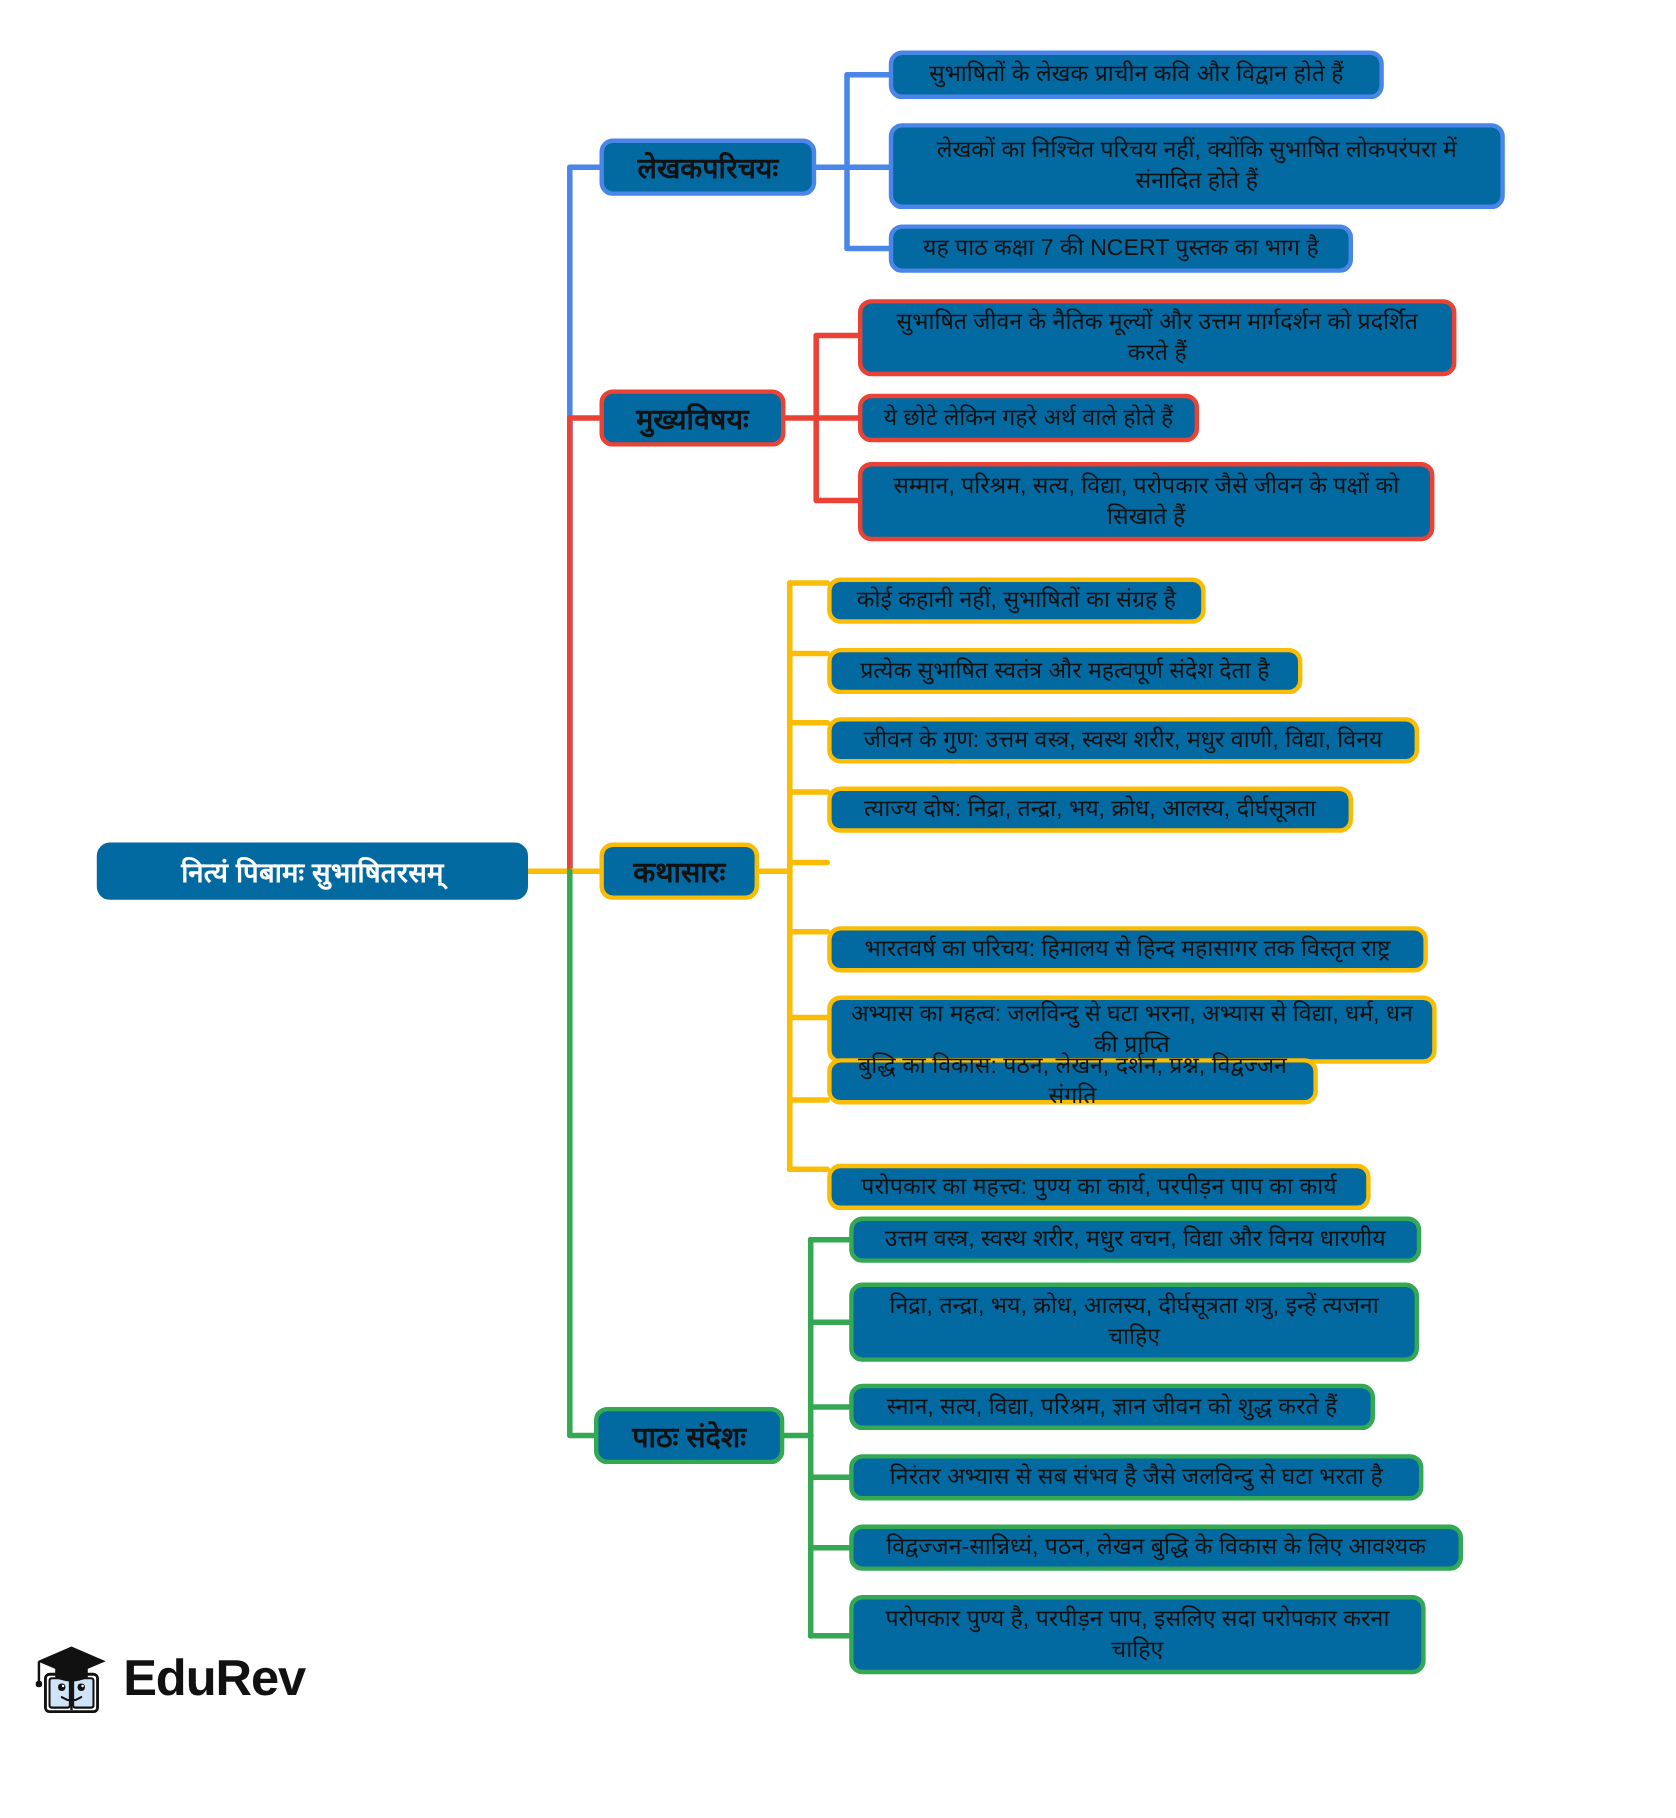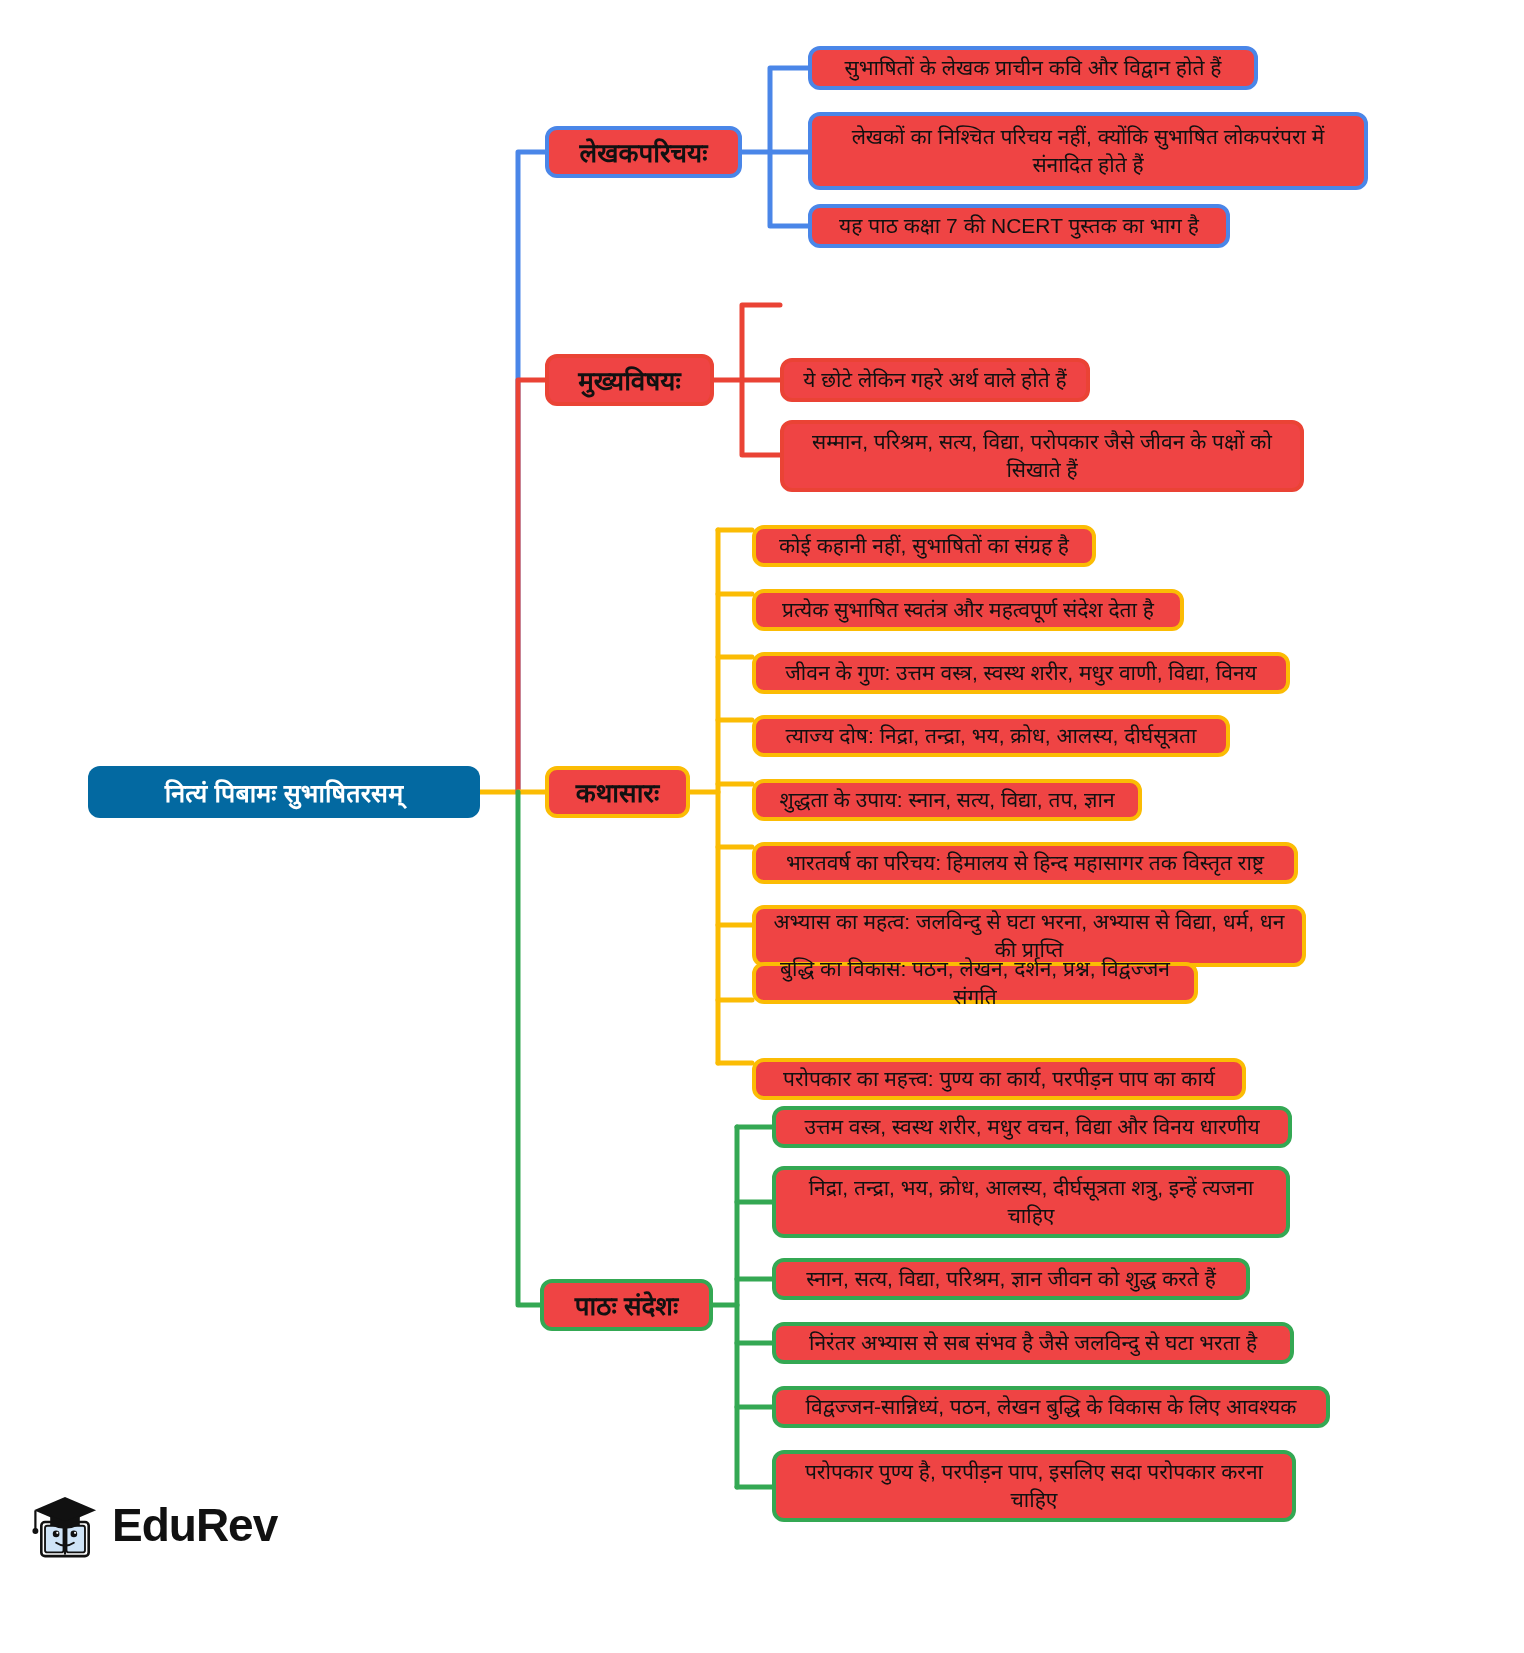--- a/index.html
+++ b/index.html
@@ -7,21 +7,21 @@
     width:1524px;height:1653px;background:#ffffff;
     font-family:"Liberation Sans","DejaVu Sans",sans-serif;
     position:relative;overflow:hidden;
   }
   #mindmap{position:absolute;left:0;top:0;width:1524px;height:1653px;}
   .svg-layer{position:absolute;left:0;top:0;width:1524px;height:1653px;pointer-events:none;}
 
   .node{
     position:absolute;box-sizing:border-box;
     display:flex;align-items:center;justify-content:center;
-    text-align:center;background:#ef4444;
+    text-align:center;background:#0369a1;
     font-family:"Liberation Sans","DejaVu Sans",sans-serif;
   }
 
   
   .root-node{
     background:#0369a1;color:#ffffff;
     border-radius:12px;
     font-size:25px;font-weight:700;
     padding:8px 18px;letter-spacing:.2px;
   }
@@ -122,20 +122,23 @@
   <div class="node leaf-node leaf-blue" style="left:808px;top:112px;width:560px;height:78px;">
     <span>लेखकों का निश्चित परिचय नहीं, क्योंकि सुभाषित लोकपरंपरा में संनादित होते हैं</span>
   </div>
   <div class="node leaf-node leaf-blue" style="left:808px;top:204px;width:422px;height:44px;">
     <span>यह पाठ कक्षा 7 की NCERT पुस्तक का भाग है</span>
   </div>
 
   <div class="node branch-node branch-red" style="left:545px;top:354px;width:169px;height:52px;">
     <span>मुख्यविषयः</span>
   </div>
+  <div class="node leaf-node leaf-red" style="left:780px;top:272px;width:544px;height:70px;">
+    <span>सुभाषित जीवन के नैतिक मूल्यों और उत्तम मार्गदर्शन को प्रदर्शित करते हैं</span>
+  </div>
   <div class="node leaf-node leaf-red" style="left:780px;top:358px;width:310px;height:44px;">
     <span>ये छोटे लेकिन गहरे अर्थ वाले होते हैं</span>
   </div>
   <div class="node leaf-node leaf-red" style="left:780px;top:420px;width:524px;height:72px;">
     <span>सम्मान, परिश्रम, सत्य, विद्या, परोपकार जैसे जीवन के पक्षों को सिखाते हैं</span>
   </div>
 
   <div class="node branch-node branch-yellow" style="left:545px;top:766px;width:145px;height:52px;">
     <span>कथासारः</span>
   </div>
@@ -143,23 +146,20 @@
     <span>कोई कहानी नहीं, सुभाषितों का संग्रह है</span>
   </div>
   <div class="node leaf-node leaf-yellow" style="left:752px;top:573px;width:432px;height:42px;">
     <span>प्रत्येक सुभाषित स्वतंत्र और महत्वपूर्ण संदेश देता है</span>
   </div>
   <div class="node leaf-node leaf-yellow" style="left:752px;top:636px;width:538px;height:42px;">
     <span>जीवन के गुण: उत्तम वस्त्र, स्वस्थ शरीर, मधुर वाणी, विद्या, विनय</span>
   </div>
   <div class="node leaf-node leaf-yellow" style="left:752px;top:699px;width:478px;height:42px;">
     <span>त्याज्य दोष: निद्रा, तन्द्रा, भय, क्रोध, आलस्य, दीर्घसूत्रता</span>
-  </div>
-  <div class="node leaf-node leaf-yellow" style="left:752px;top:763px;width:390px;height:42px;">
-    <span>शुद्धता के उपाय: स्नान, सत्य, विद्या, तप, ज्ञान</span>
   </div>
   <div class="node leaf-node leaf-yellow" style="left:752px;top:826px;width:546px;height:42px;">
     <span>भारतवर्ष का परिचय: हिमालय से हिन्द महासागर तक विस्तृत राष्ट्र</span>
   </div>
   <div class="node leaf-node leaf-yellow" style="left:752px;top:889px;width:554px;height:62px;">
     <span>अभ्यास का महत्व: जलविन्दु से घटा भरना, अभ्यास से विद्या, धर्म, धन की प्राप्ति</span>
   </div>
   <div class="node leaf-node leaf-yellow" style="left:752px;top:946px;width:446px;height:42px;">
     <span>बुद्धि का विकास: पठन, लेखन, दर्शन, प्रश्न, विद्वज्जन संगति</span>
   </div>

